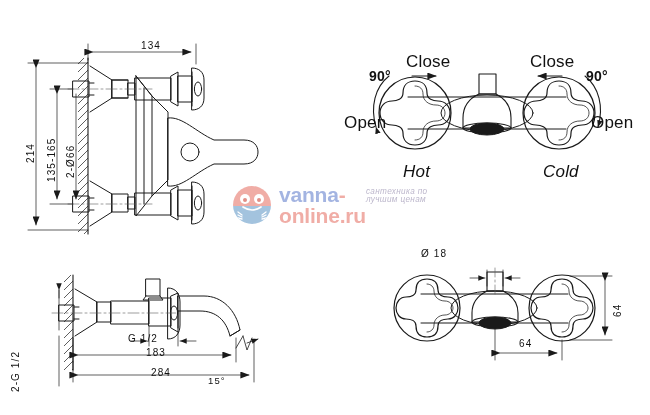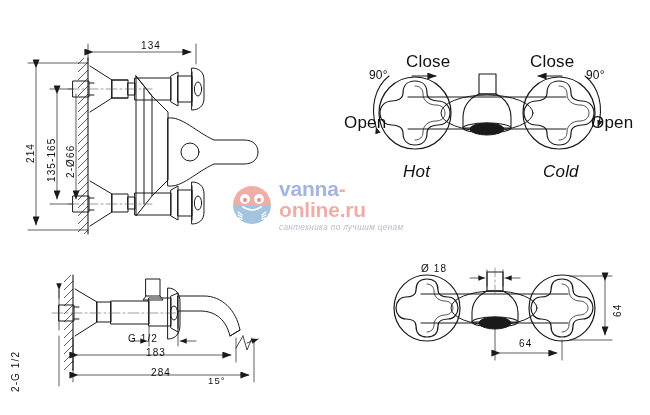--- a/index.html
+++ b/index.html
@@ -44,22 +44,23 @@
     font-size: 10px;
     letter-spacing: 1.1px;
     transform-origin: 0 0;
     transform: rotate(-90deg);
   }
   .oper {
     font-size: 17px;
     letter-spacing: 0.2px;
   }
   .deg {
-    font-size: 12px;
+    font-size: 14px;
     letter-spacing: 0.2px;
+    font-weight: bold;
   }
   
   #watermark {
     position: absolute;
     left: 232px;
     top: 181px;
     width: 200px;
     height: 48px;
     display: flex;
     align-items: center;
@@ -68,21 +69,21 @@
     opacity: 0.95;
   }
   #wm-logo {
     width: 40px;
     height: 40px;
     flex: 0 0 40px;
     position: relative;
   }
   #wm-text {
     display: flex;
-    flex-direction: column;
+    flex-direction: row;
     justify-content: center;
     line-height: 1;
   }
   .wm-main {
     font-size: 21px;
     font-weight: bold;
     letter-spacing: -0.2px;
   }
   .wm-a { color: #9fb0e0; }
   .wm-b { color: #f0a9a2; }
@@ -512,21 +513,21 @@
   <div class="lbl dim" style="left:128px; top:334px;">G 1/2</div>
 
   <div class="lbl dim" style="left:146px; top:348px;">183</div>
 
   <div class="lbl dim" style="left:151px; top:368px;">284</div>
 
   <div class="lbl dim" style="left:208px; top:336px; font-size:9.5px;margin-top:40px;">15°</div>
 
   <div class="lbl dim-v" style="left:11px; top:392px;">2-G 1/2</div>
 
-  <div class="lbl dim" style="left:421px; top:264px;">Ø 18</div>
+  <div class="lbl dim" style="left:421px; top:249px;">Ø 18</div>
 
   <div class="lbl dim-v" style="left:613px; top:317px;">64</div>
 
   <div class="lbl dim" style="left:519px; top:339px;">64</div>
 
   <div id="watermark">
     <div id="wm-logo">
       <svg viewBox="0 0 40 40" width="40" height="40">
         <defs>
           <clipPath id="frogClip">

